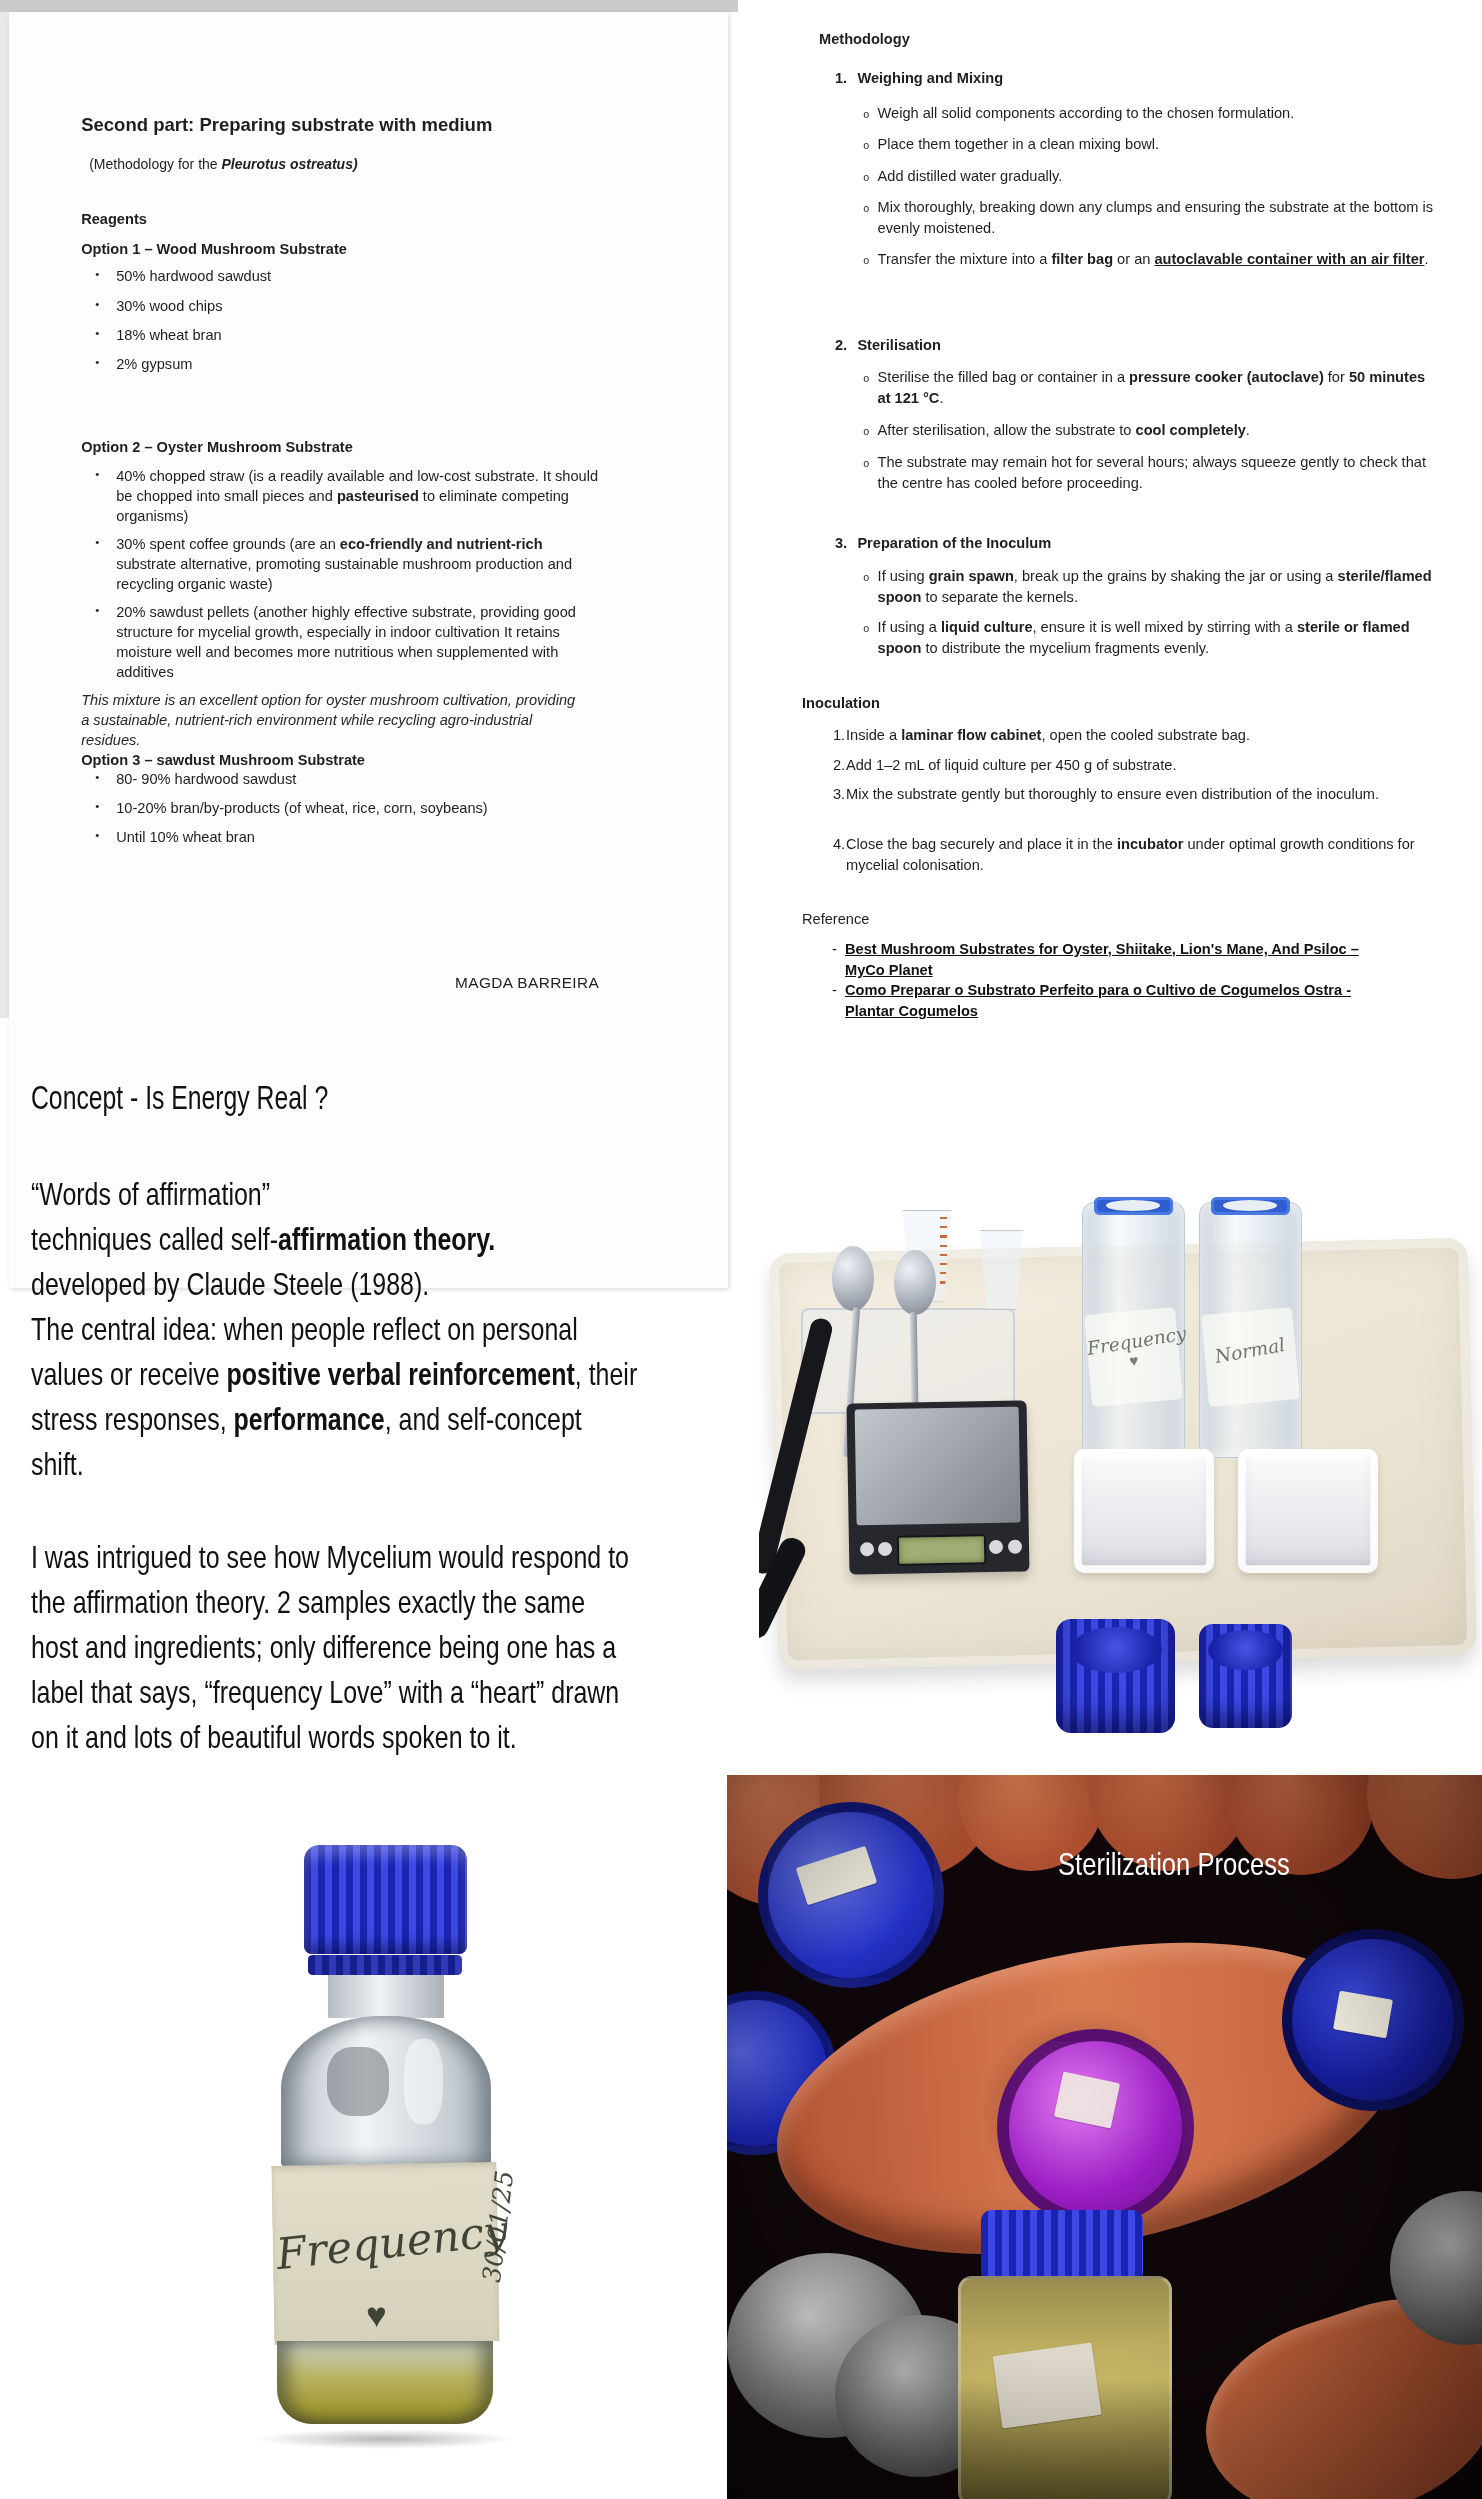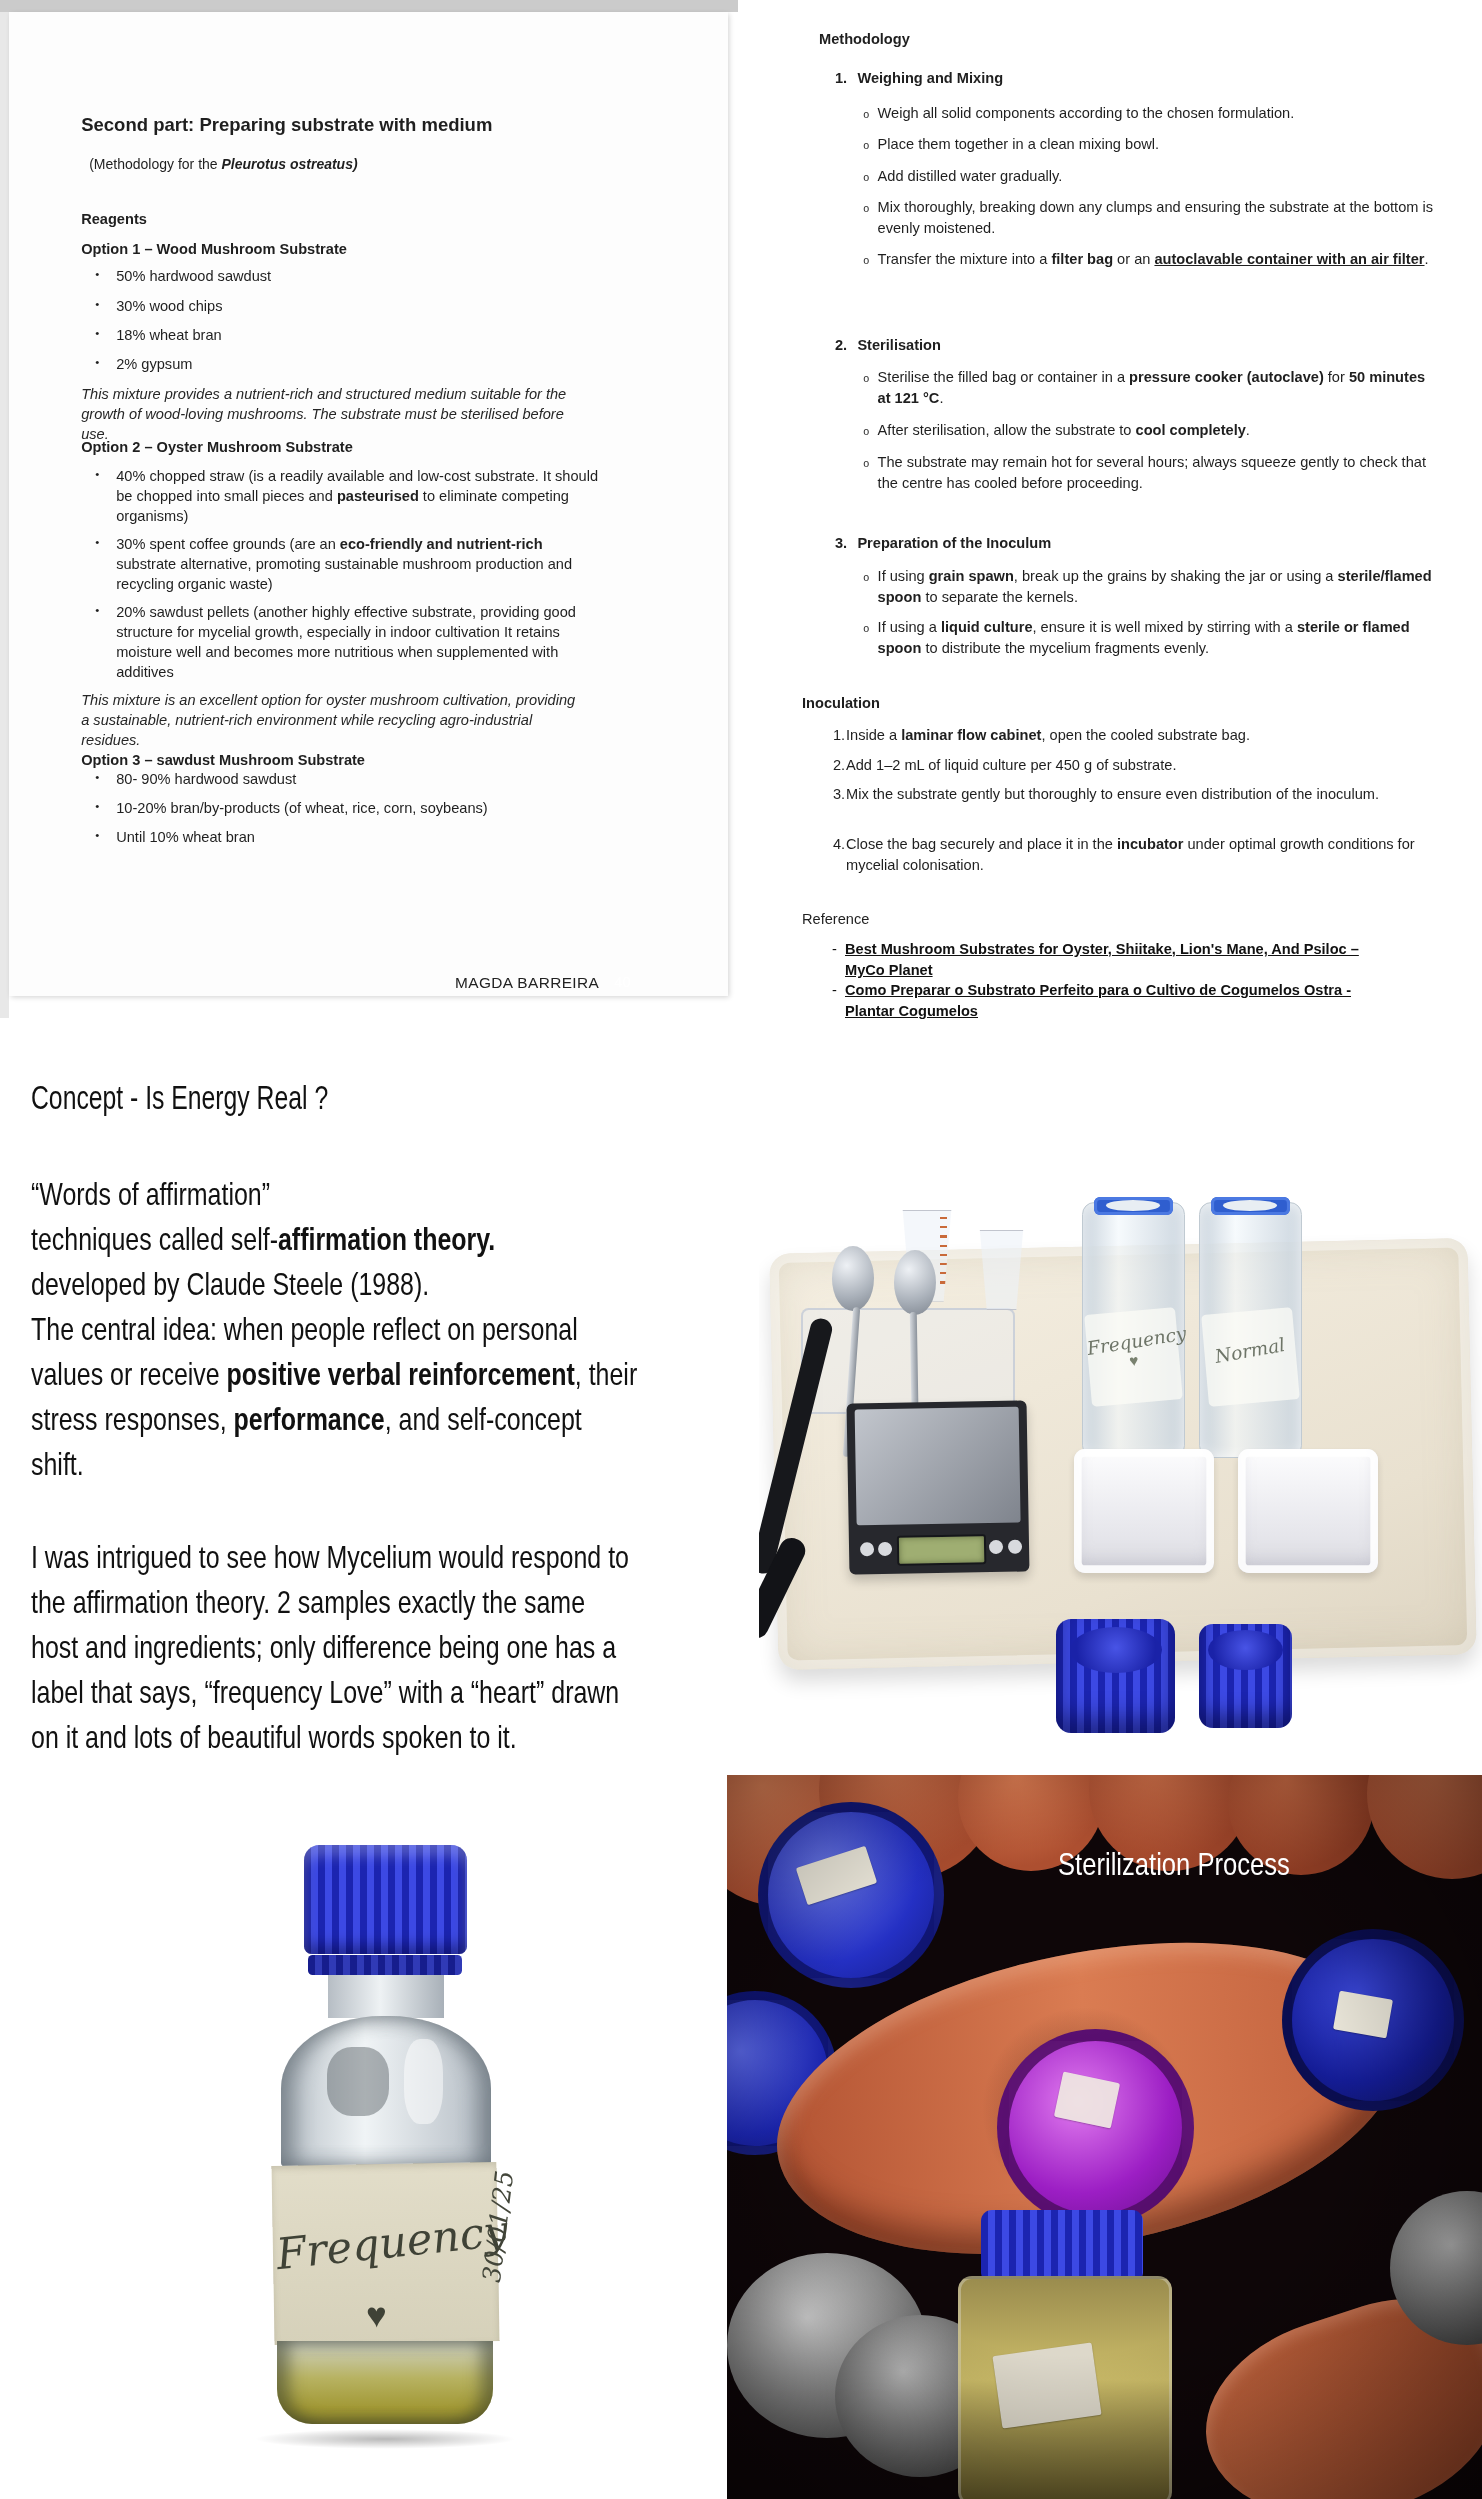--- a/index.html
+++ b/index.html
@@ -2,21 +2,21 @@
 <html style="font-size:12.3px"><head>
 <meta charset="utf-8">
 <style>
   html,body{margin:0;padding:0;background:#fff;}
   #stage{position:relative;width:1482px;height:2500px;background:#ffffff;overflow:hidden;
          font-family:"Liberation Sans",sans-serif;}
   .abs{position:absolute;}
   
   #top-strip{position:absolute;left:0;top:0;width:738px;height:11.6px;background:#cbcbcb;}
   #left-gutter{position:absolute;left:0;top:11.6px;width:9.2px;height:1006px;background:#e8e8e8;}
-  #doc-page{position:absolute;left:9.2px;top:11.6px;width:719px;height:984px;background:#fdfdfd;
+  #doc-page{position:absolute;left:9.2px;top:11.6px;width:719px;height:1276px;background:#fdfdfd;
             box-shadow:1.5px 1.5px 5.4px rgba(0,0,0,.18);}
   .doc{position:absolute;color:#1f1f1f;font-size:14.6px;line-height:20px;}
   .bold{font-weight:bold;}
   .note{font-style:italic;color:#262626;}
   .li{position:absolute;left:86px;padding-left:21px;font-size:14.6px;line-height:20px;color:#1f1f1f;}
   .li .dot{position:absolute;left:0;top:-1.5px;font-size:11.6px;}
   #doc-footer-author{position:absolute;left:293px;top:962px;width:297px;text-align:right;
             font-size:15.4px;color:#222;letter-spacing:0.4px;}
   #page-badge{position:absolute;left:599px;top:955px;width:28.5px;height:31px;color:#fff;
             font-size:14.6px;text-align:center;line-height:31px;}
@@ -81,21 +81,20 @@
     <div class="doc" style="left:80px;top:142px;font-size:14px;"><span>(Methodology for the </span><span style="font-weight: bold; font-style: italic;">Pleurotus ostreatus)</span></div>
 
     <div class="doc bold" style="left:72px;top:197px;">Reagents</div>
     <div class="doc bold" style="left:72px;top:227px;">Option 1 – Wood Mushroom Substrate</div>
 
     <div class="li" style="top:254px;"><span class="dot">•</span><span>50% hardwood sawdust</span></div>
     <div class="li" style="top:284px;"><span class="dot">•</span><span>30% wood chips</span></div>
     <div class="li" style="top:313px;"><span class="dot">•</span><span>18% wheat bran</span></div>
     <div class="li" style="top:342px;"><span class="dot">•</span><span>2% gypsum</span></div>
 
-    <div class="doc note" style="left:72px;top:372px;width:505px;">This mixture provides a nutrient-rich and structured medium suitable for the growth of wood-loving mushrooms. The substrate must be sterilised before use.</div>
 
     <div class="doc bold" style="left:72px;top:425px;">Option 2 – Oyster Mushroom Substrate</div>
     <div class="li" style="top:454px;width:484px;"><span class="dot">•</span><span><span>40% chopped straw (is a readily available and low-cost substrate. It should be chopped into small pieces and </span><span style="font-weight: bold;">pasteurised</span><span> to eliminate competing organisms)</span></span></div>
     <div class="li" style="top:522px;width:484px;"><span class="dot">•</span><span><span>30% spent coffee grounds (are an </span><span style="font-weight: bold;">eco-friendly and nutrient-rich</span><span> substrate alternative, promoting sustainable mushroom production and recycling organic waste)</span></span></div>
     <div class="li" style="top:590px;width:484px;"><span class="dot">•</span><span><span>20% sawdust pellets (another highly effective substrate, providing good structure for mycelial growth, especially in indoor cultivation It retains moisture well and becomes more nutritious when supplemented with additives</span></span></div>
 
     <div class="doc note" style="left:72px;top:678px;width:505px;">This mixture is an excellent option for oyster mushroom cultivation, providing a sustainable, nutrient-rich environment while recycling agro-industrial residues.</div>
 
     <div class="doc bold" style="left:72px;top:726px;margin-top:12px;">Option 3 – sawdust Mushroom Substrate</div>
     <div class="li" style="top:757px;"><span class="dot">•</span><span>80- 90% hardwood sawdust</span></div>

